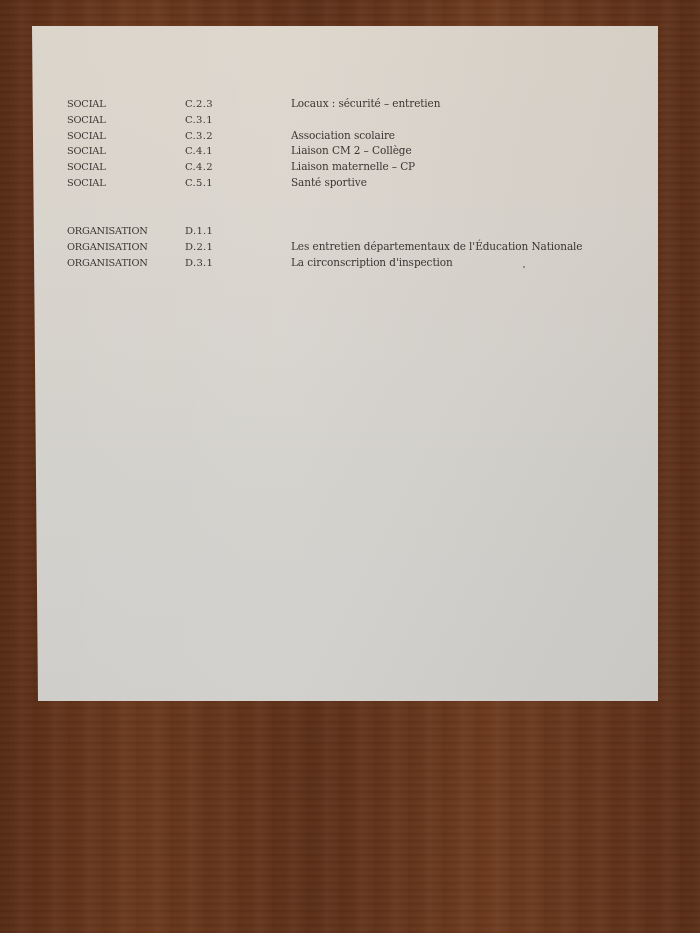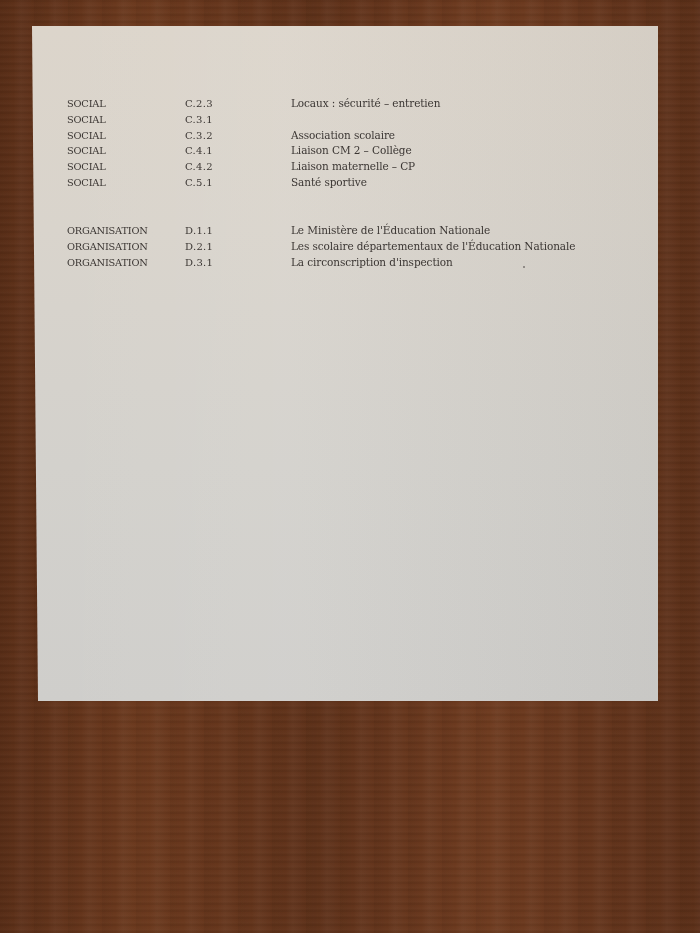--- a/index.html
+++ b/index.html
@@ -102,26 +102,25 @@
       <span class="cell cat">SOCIAL</span>
       <span class="cell code">C.5.1</span>
       <span class="cell title">Santé sportive</span>
     </div>
   </div>
 
   <div class="section organisation">
     <div class="row">
       <span class="cell cat">ORGANISATION</span>
       <span class="cell code">D.1.1</span>
-      <span class="cell title">Le Ministère de l'Éducation Nationale</span>
     </div>
     <div class="row">
       <span class="cell cat">ORGANISATION</span>
       <span class="cell code">D.2.1</span>
-      <span class="cell title">Les scolaire départementaux de l'Éducation Nationale</span>
+      <span class="cell title">Les entretien départementaux de l'Éducation Nationale</span>
     </div>
     <div class="row">
       <span class="cell cat">ORGANISATION</span>
       <span class="cell code">D.3.1</span>
       <span class="cell title">La circonscription d'inspection</span>
     </div>
   </div>
 
   <div class="speck"></div>
 </div>

